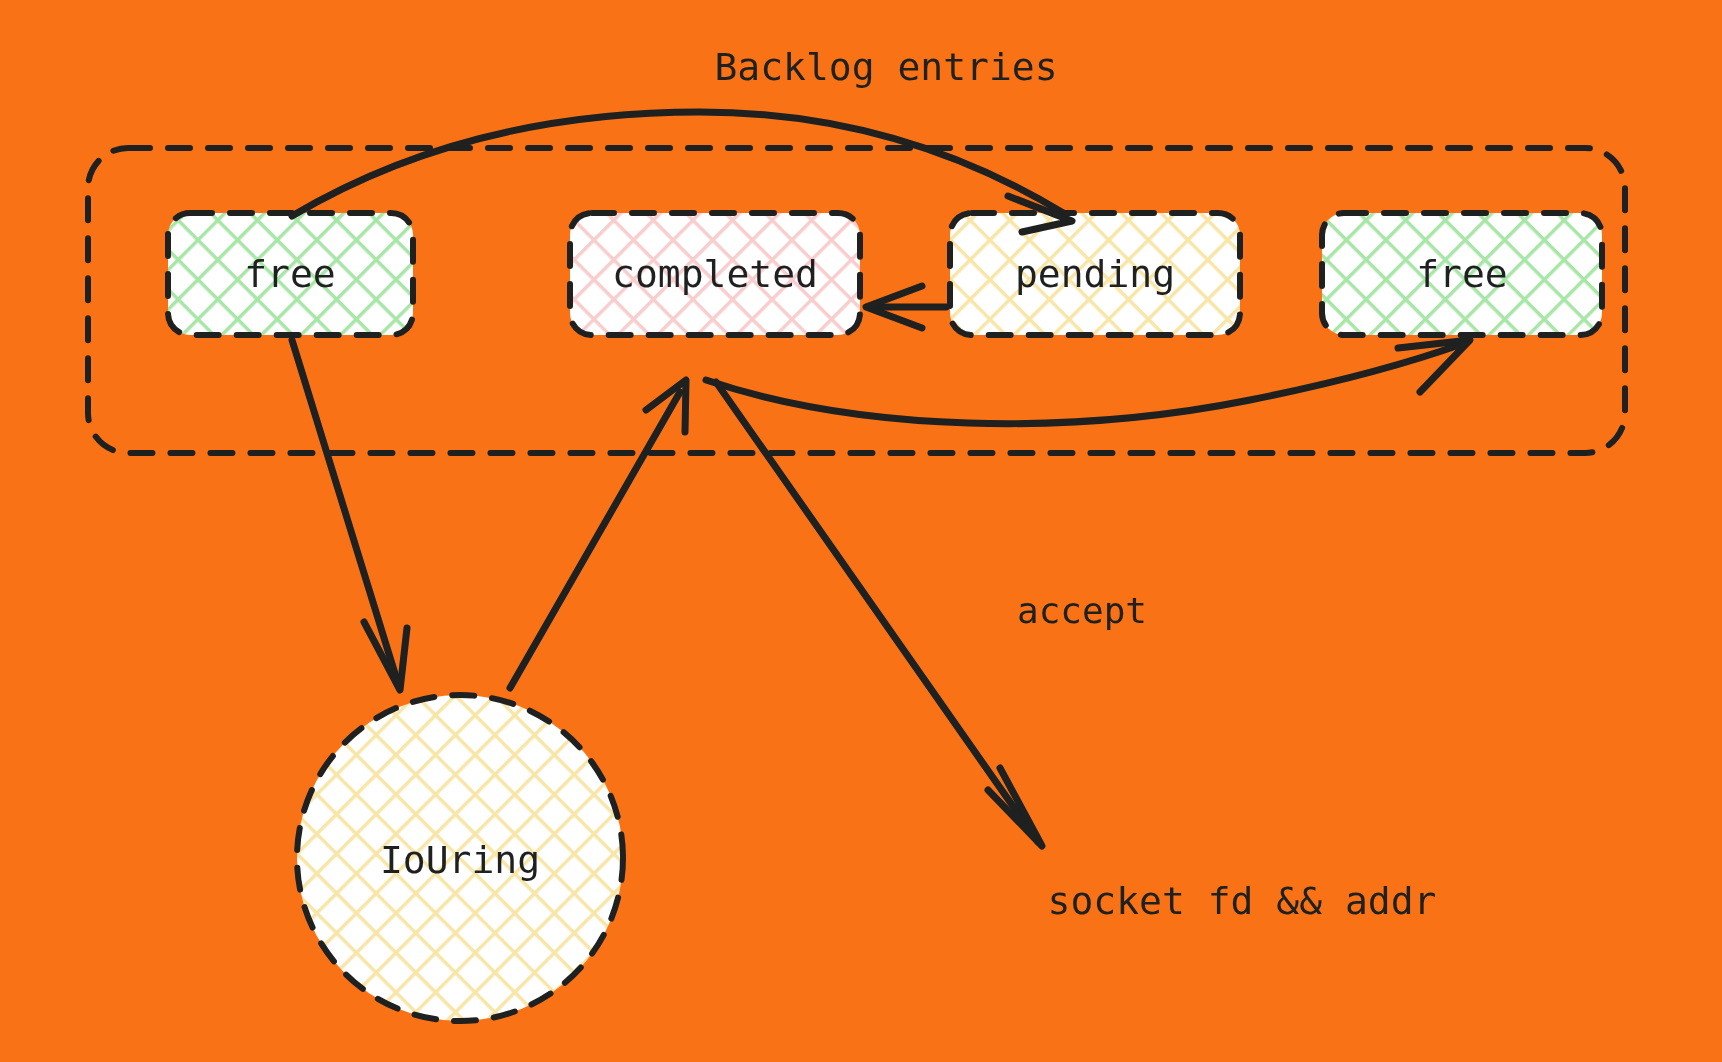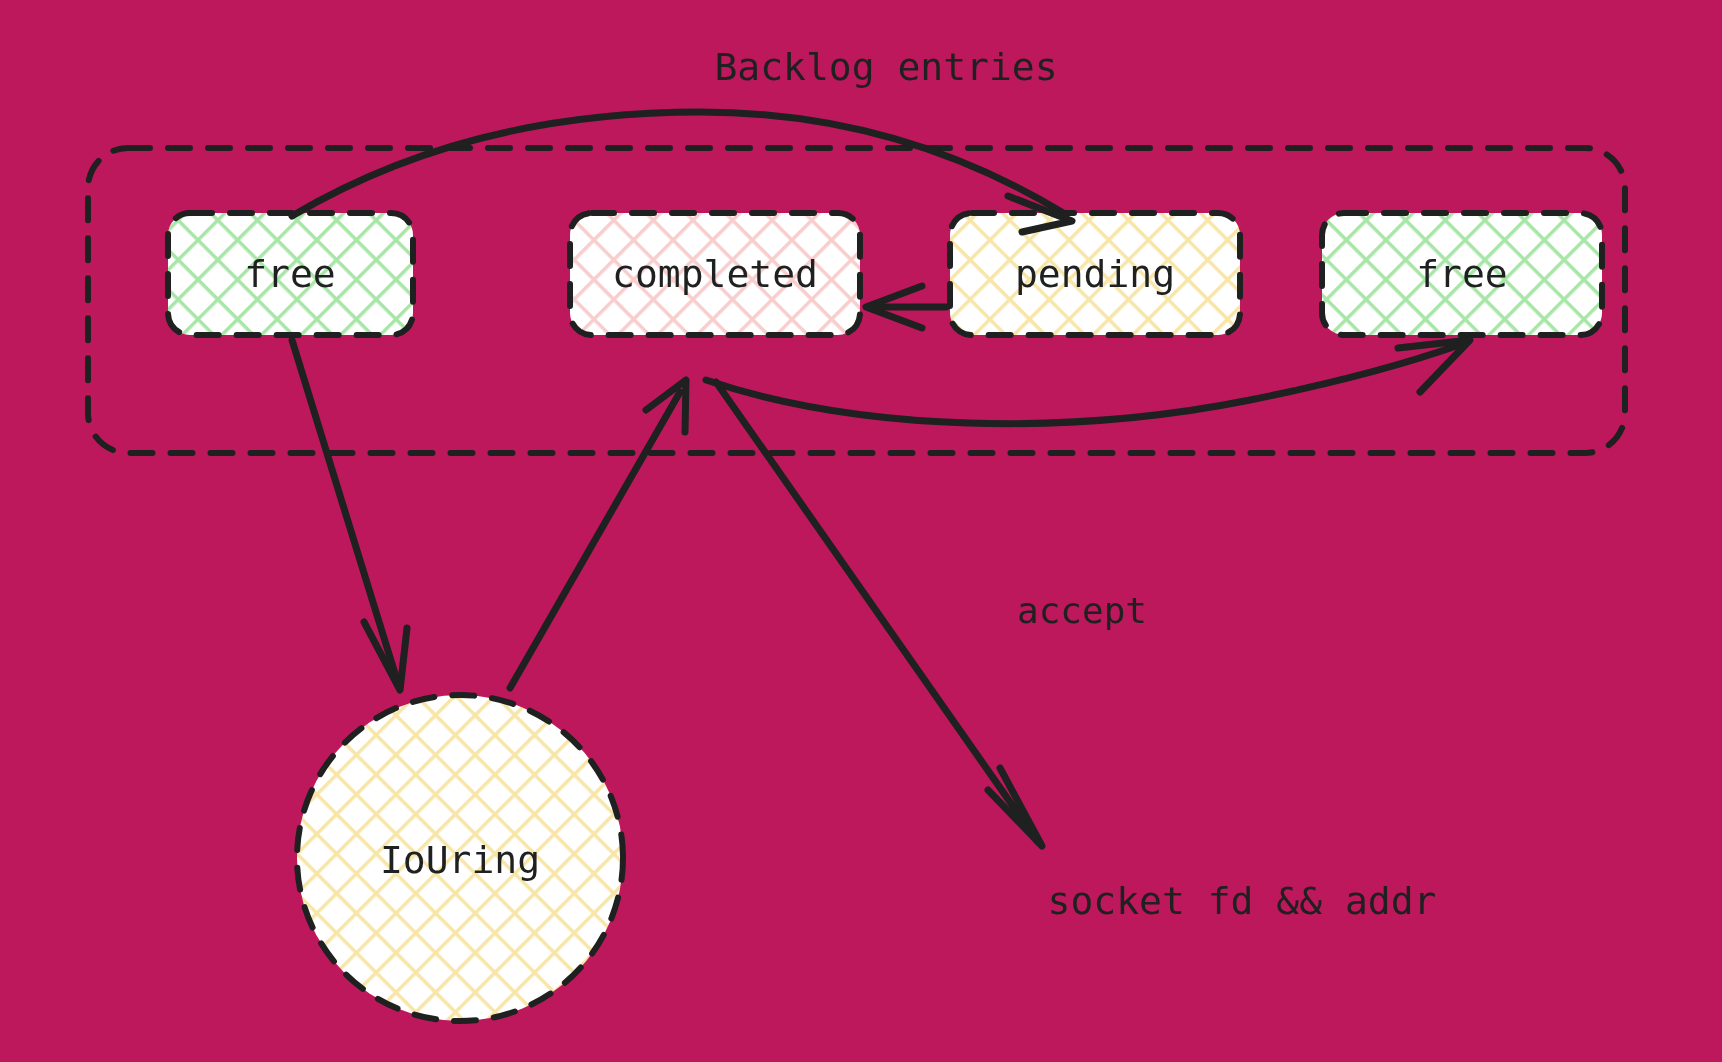--- a/index.html
+++ b/index.html
@@ -10,21 +10,21 @@
   body {
     width: 1722px;
     height: 1062px;
     overflow: hidden;
     font-family: "DejaVu Sans Mono", "Liberation Mono", monospace;
   }
   #stage {
     position: relative;
     width: 1722px;
     height: 1062px;
-    background: #be185d;
+    background: #f97316;
   }
   #diagram-svg {
     position: absolute;
     left: 0;
     top: 0;
     width: 1722px;
     height: 1062px;
   }
   .node-label {
     font-family: "DejaVu Sans Mono", "Liberation Mono", monospace;

